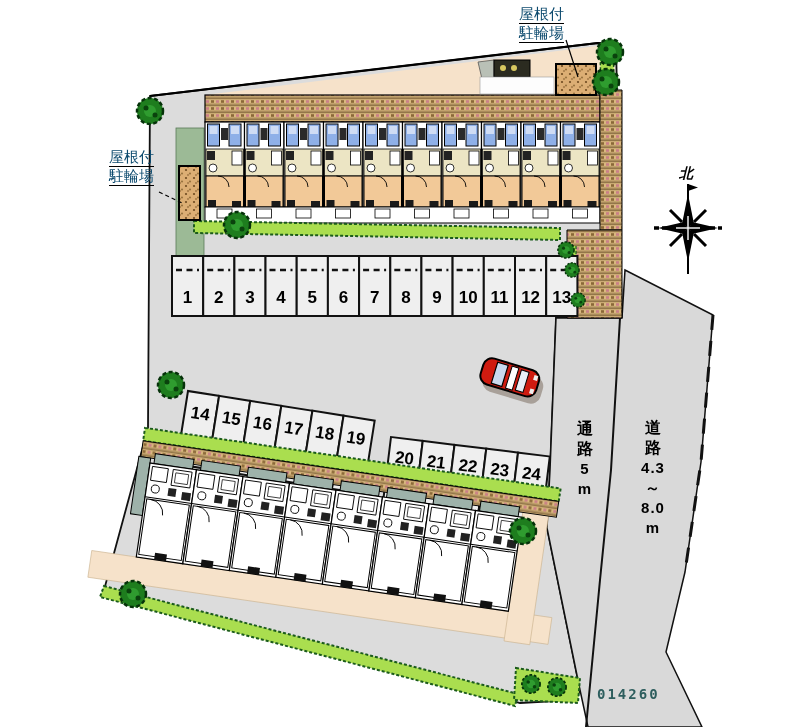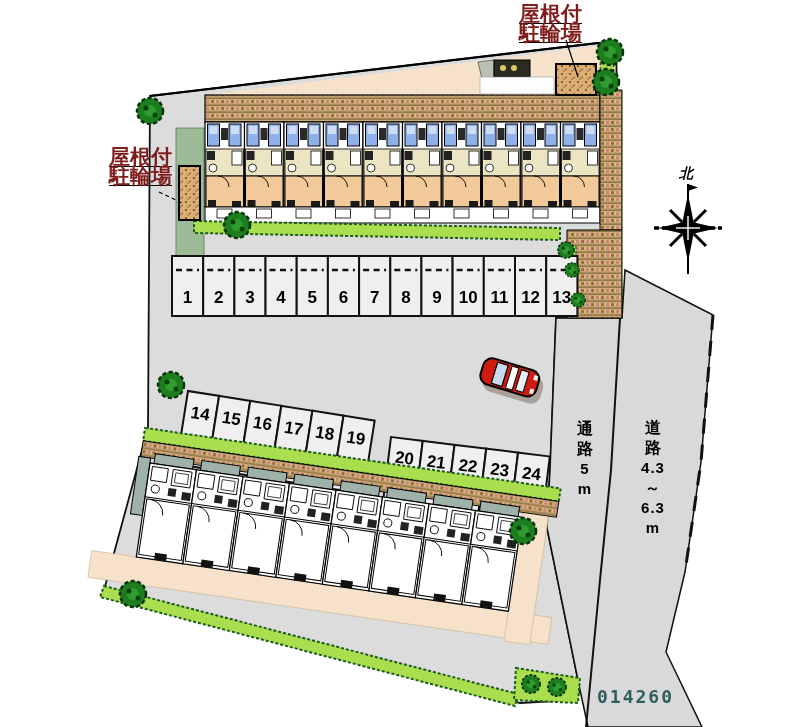--- a/index.html
+++ b/index.html
@@ -1,25 +1,25 @@
 <!DOCTYPE html>
 <html><head>
 <meta charset="utf-8">
 <style>
   html,body{margin:0;padding:0;background:#fff;}
   #stage{position:relative;width:800px;height:727px;background:#fff;overflow:hidden;
          font-family:"Liberation Sans","DejaVu Sans",sans-serif;}
   #plan-svg{position:absolute;left:0;top:0;}
-  .jp-label{position:absolute;font-size:21px;font-weight:bold;color:#7f1d1d;line-height:18px;white-space:nowrap;}
+  .jp-label{position:absolute;font-size:15px;font-weight:normal;color:#0c4a6e;line-height:18px;white-space:nowrap;}
   .jp-label span{display:inline-block;border-bottom:1.5px solid #000;}
   .vcol{position:absolute;display:flex;flex-direction:column;align-items:center;color:#000;}
   .vcol span{font-size:16px;font-weight:bold;line-height:20px;}
   .vcol .num{font-size:15px;letter-spacing:1px;}
   #plan-number{position:absolute;left:597px;top:686px;font-family:"DejaVu Sans Mono","Liberation Mono",monospace;
-               font-size:18px;letter-spacing:2px;color:#2e5e5e;font-weight:bold;}
+               font-size:14px;letter-spacing:2px;color:#2e5e5e;font-weight:bold;}
 </style>
 </head>
 <body>
 
 <div id="stage">
 
 <svg id="plan-svg" width="800" height="727" viewBox="0 0 800 727">
   <defs>
     <pattern id="brick" width="10" height="7" patternUnits="userSpaceOnUse">
       <rect width="10" height="7" fill="#d9b77f"></rect>
@@ -361,19 +361,19 @@
     <span>路</span>
     <span class="num">5</span>
     <span class="num">m</span>
   </div>
 
   <div class="vcol" style="left:634px;top:418px;width:38px;">
     <span>道</span>
     <span>路</span>
     <span class="num">4.3</span>
     <span class="num">～</span>
-    <span class="num">6.3</span>
+    <span class="num">8.0</span>
     <span class="num">m</span>
   </div>
 
   <div id="plan-number">014260</div>
 
 </div>
 
 </body></html>

